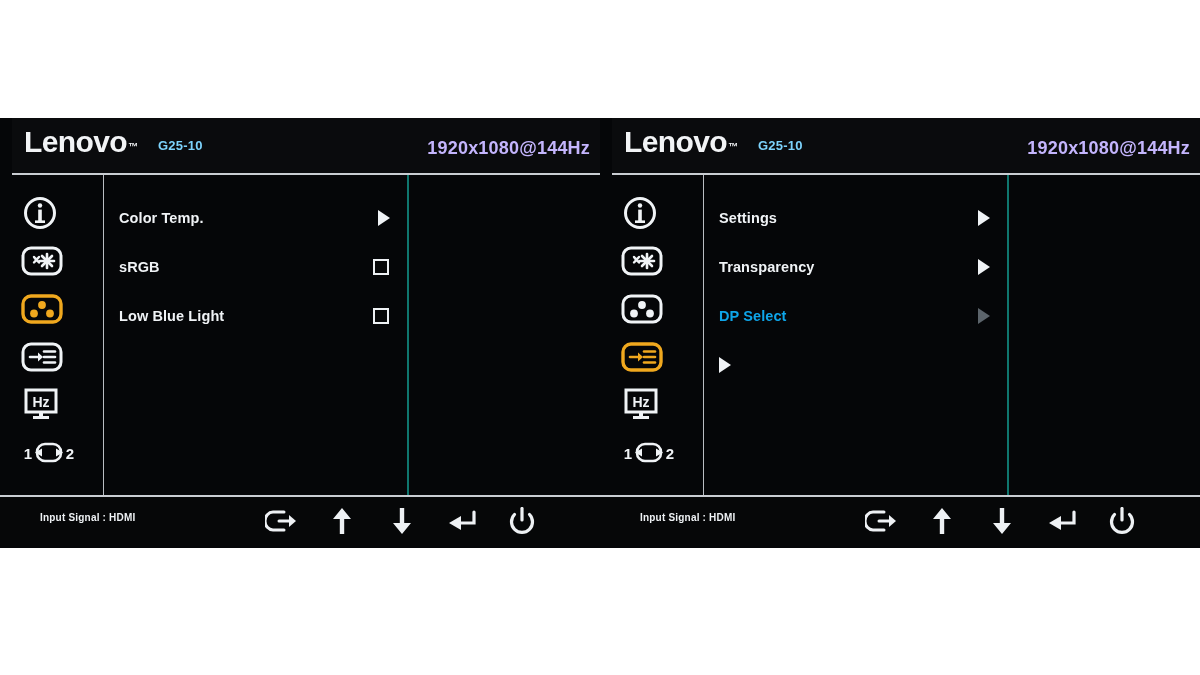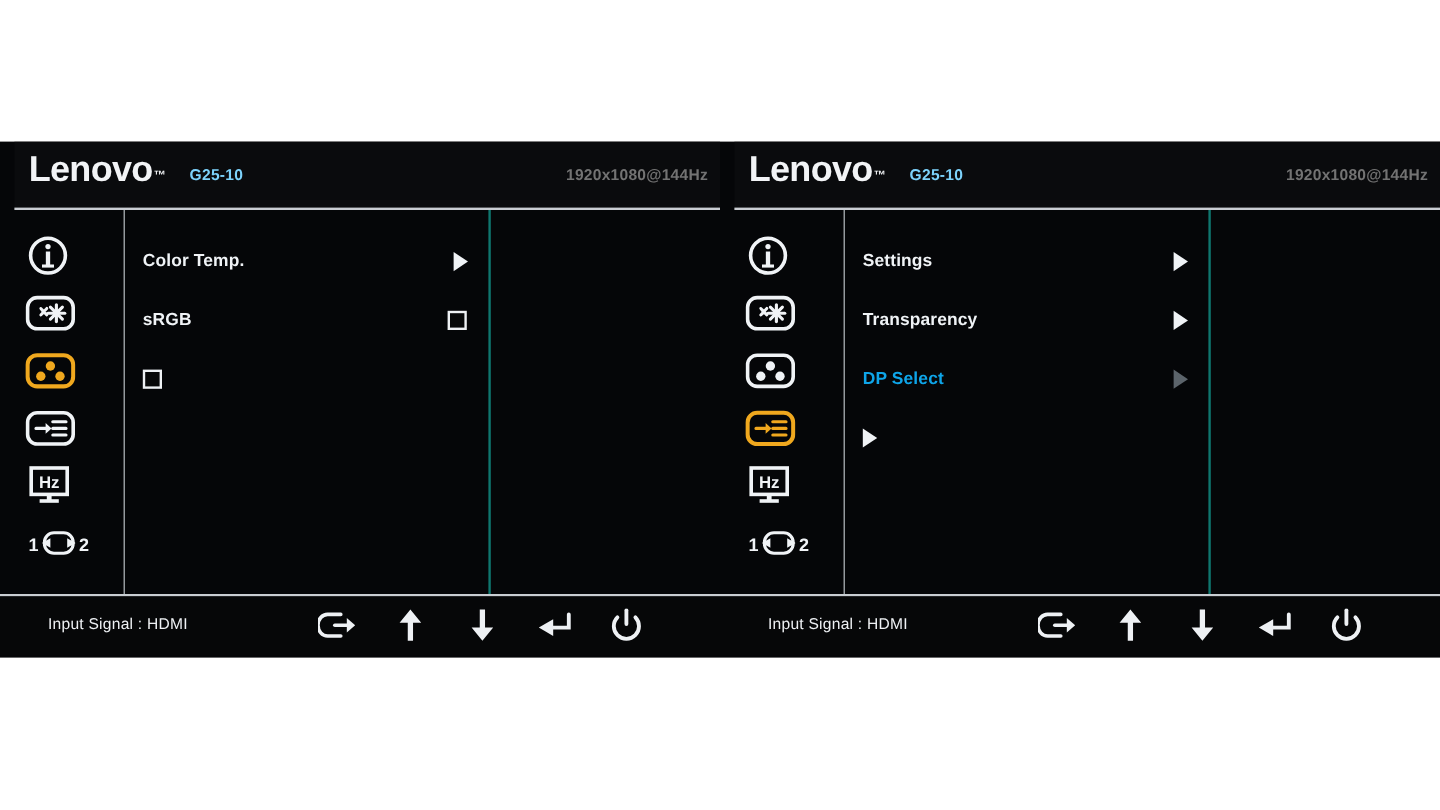--- a/index.html
+++ b/index.html
@@ -66,22 +66,22 @@
     color: #7dd3fc;
     font-size: 13px;
     font-weight: bold;
     letter-spacing: 0.2px;
   }
 
   .resolution {
     position: absolute;
     right: 10px;
     top: 20px;
-    color: #737373;
-    font-size: 13px;
+    color: #c4b5fd;
+    font-size: 18px;
     font-weight: bold;
     letter-spacing: 0.2px;
   }
 
   
   .osd-body {
     position: relative;
     height: 322px;
     display: flex;
     border-bottom: 2px solid #c9cdd2;
@@ -166,22 +166,22 @@
     position: relative;
     height: 49px;
     background: #060708;
   }
 
   .input-signal {
     position: absolute;
     left: 40px;
     top: 15px;
     color: #eef1f4;
-    font-size: 13px;
-    font-weight: normal;
+    font-size: 10px;
+    font-weight: bold;
     letter-spacing: 0.2px;
   }
 
   .footer-icons {
     position: absolute;
     left: 265px;
     top: 8px;
     display: flex;
     align-items: center;
     gap: 26px;
@@ -296,20 +296,21 @@
           <span class="menu-label">Color Temp.</span>
           <span class="arrow"></span>
         </div>
 
         <div class="menu-row">
           <span class="menu-label">sRGB</span>
           <span class="checkbox"></span>
         </div>
 
         <div class="menu-row">
+          <span class="menu-label">Low Blue Light</span>
           <span class="checkbox"></span>
         </div>
 
       </div>
 
       <div class="detail-pane"></div>
     </div>
 
     <div class="osd-footer">
       <div class="input-signal">Input Signal : HDMI</div>

